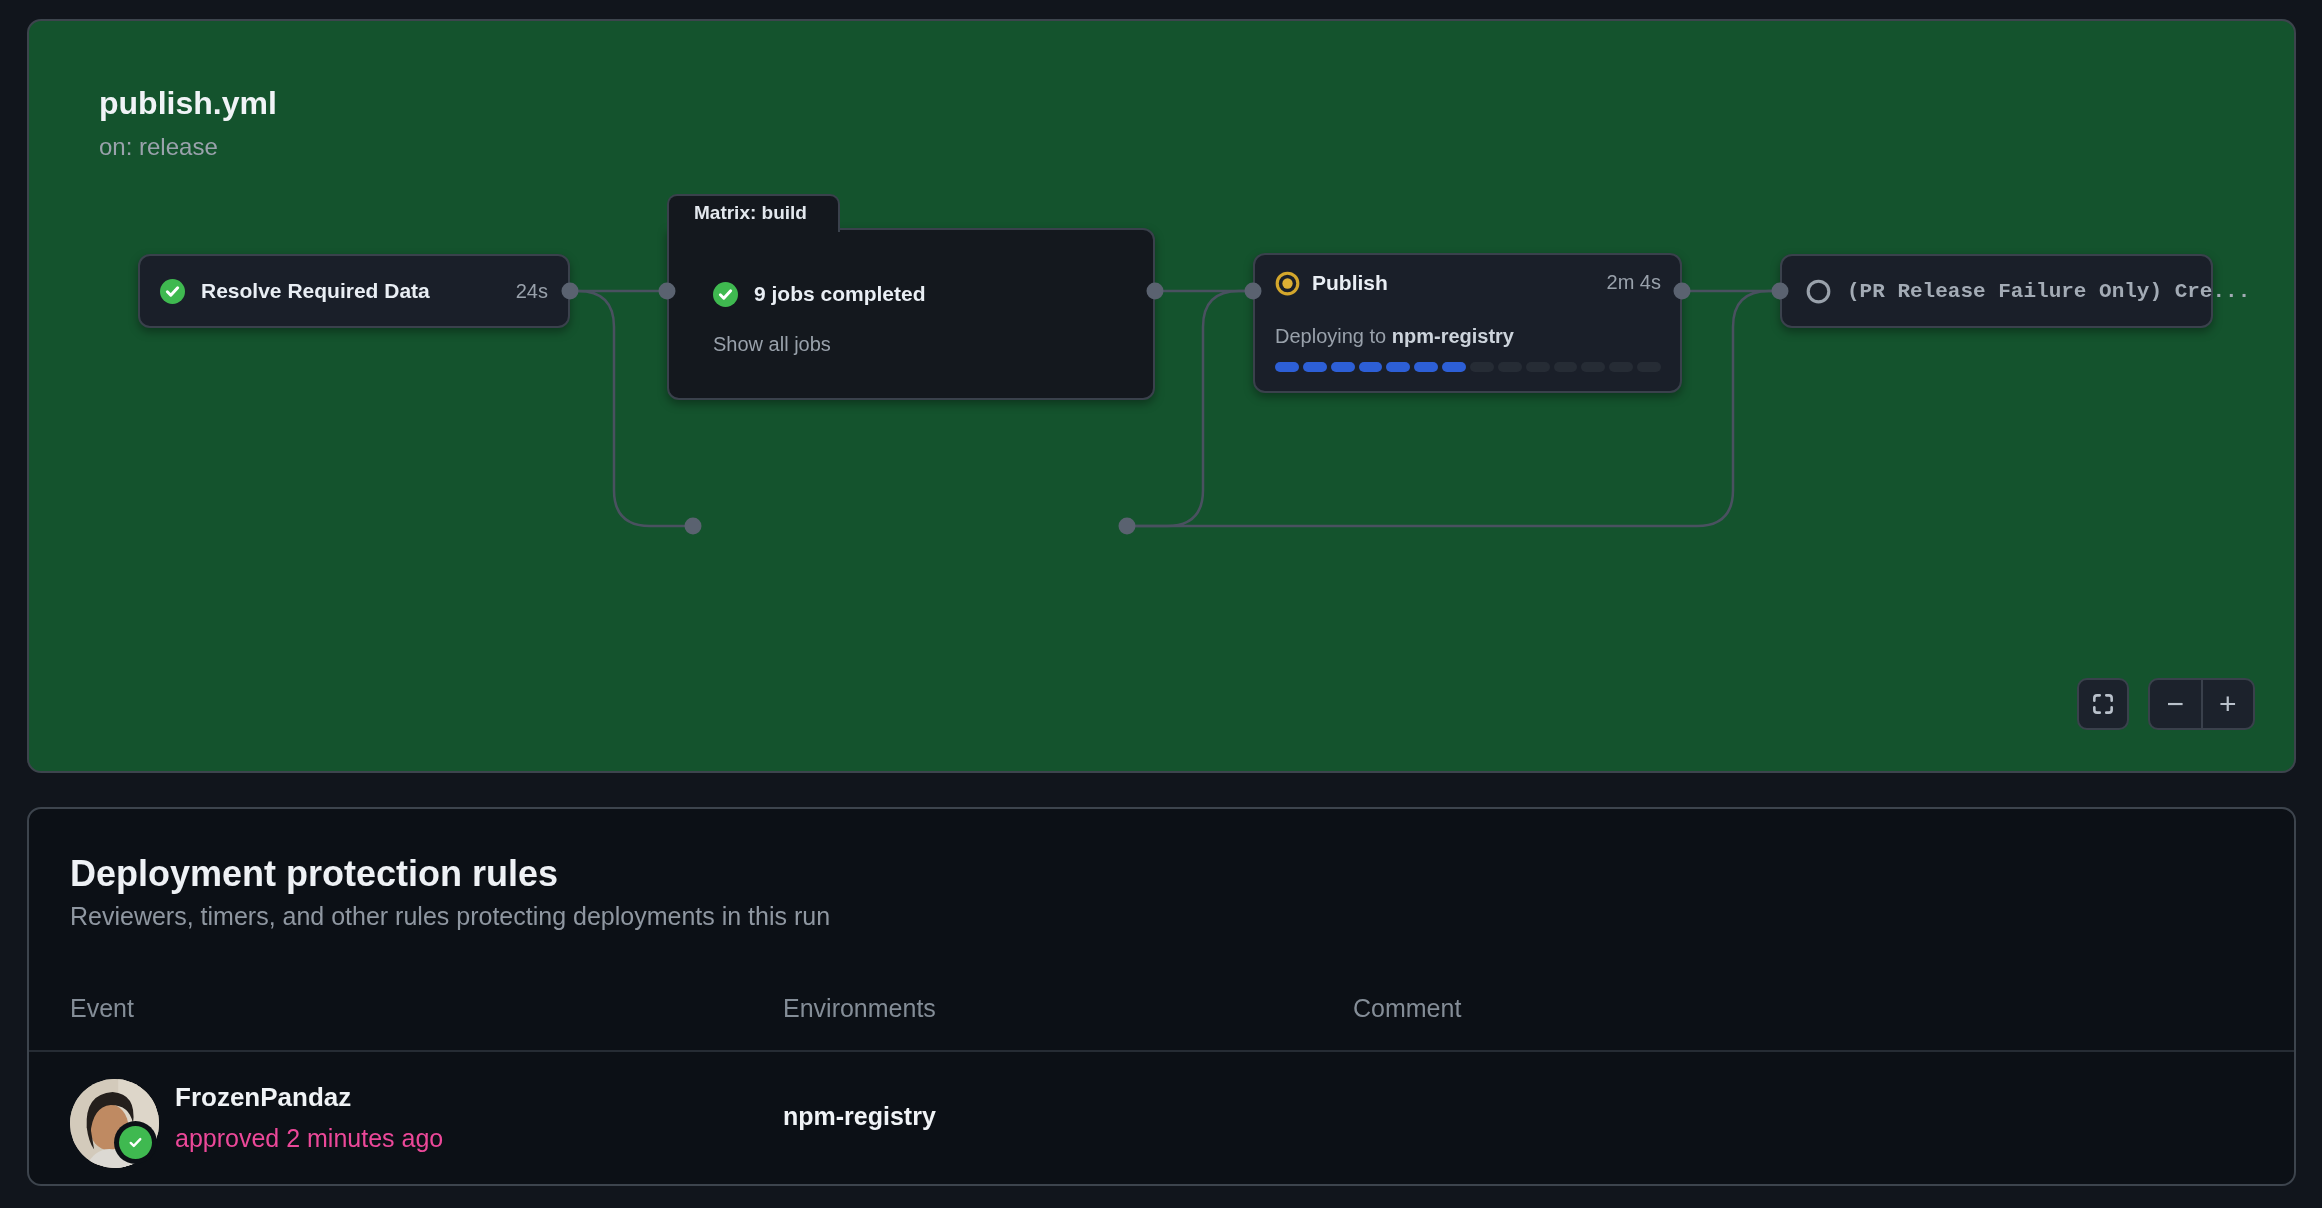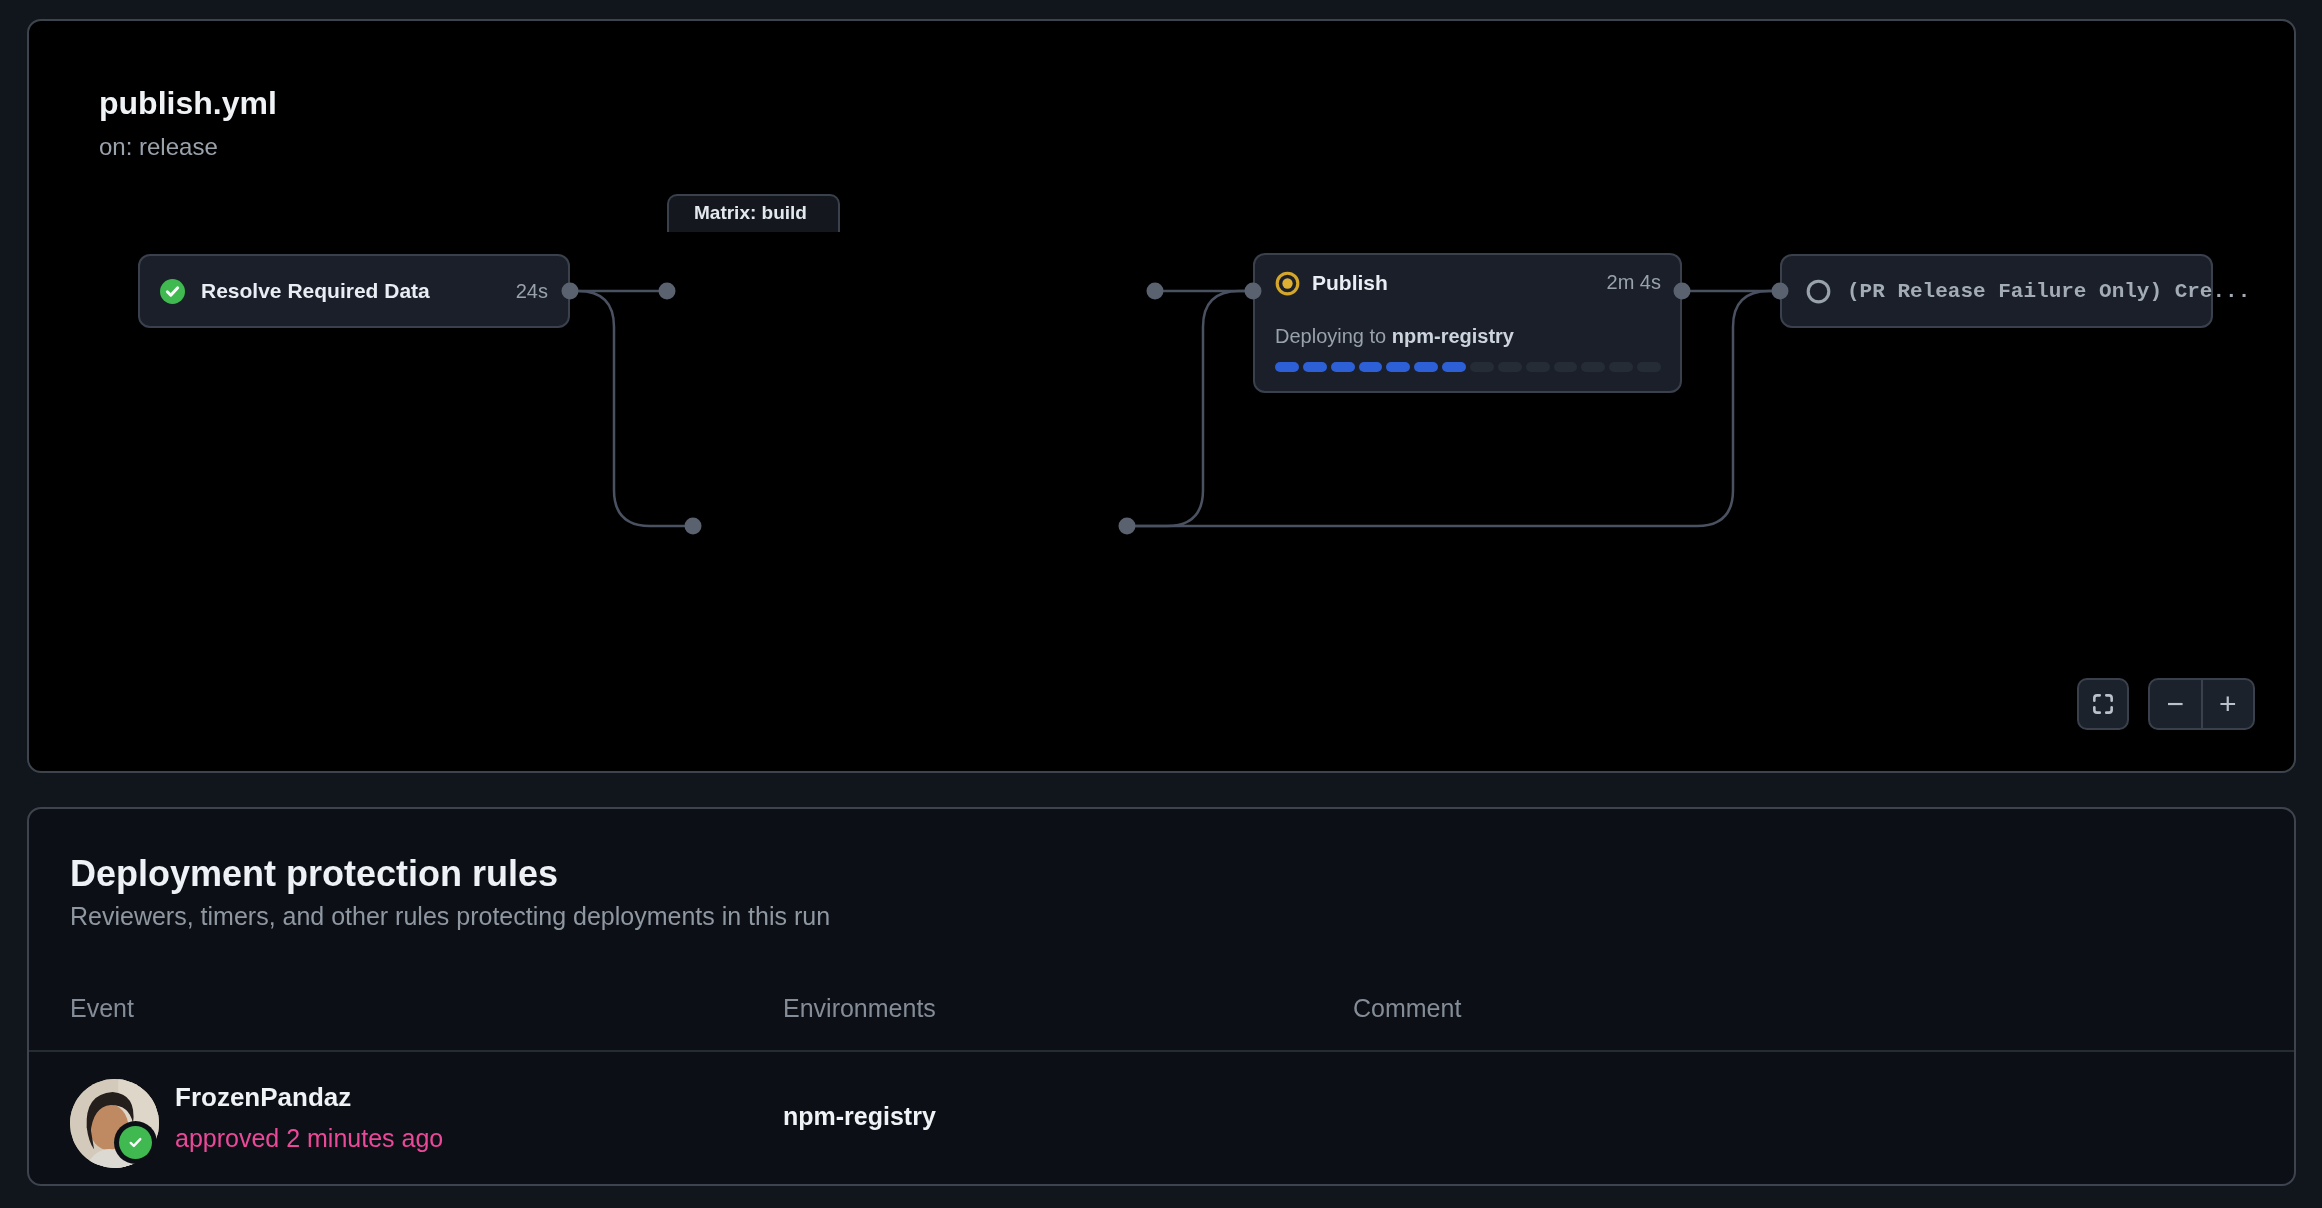--- a/index.html
+++ b/index.html
@@ -4,21 +4,21 @@
 <style>
   * { margin:0; padding:0; box-sizing:border-box; }
   body { background:#11151c; }
   .page {
     position:relative; width:2322px; height:1208px; overflow:hidden;
     background:#11151c; font-family:"Liberation Sans", sans-serif;
   }
   
   .graph-card {
     position:absolute; left:27px; top:19px; width:2269px; height:754px;
-    background:#000000; border:2px solid #3d444d; border-radius:14px;
+    background:#14532d; border:2px solid #3d444d; border-radius:14px;
   }
   .wf-title { position:absolute; left:70px; top:66px; font-size:32px; font-weight:700; color:#f0f3f6; line-height:1; }
   .wf-trigger { position:absolute; left:70px; top:114px; font-size:24px; color:#9aa2ac; line-height:1; }
 
   .node {
     position:absolute; background:#1a1f29; border:2px solid #3a414c; border-radius:12px;
     display:flex; align-items:center; padding:0 20px; gap:16px;
     box-shadow:0 4px 10px rgba(0,0,0,.35); z-index:4; cursor:pointer;
   }
   .node-title { font-size:21px; font-weight:600; color:#e9eef4; white-space:nowrap; }
@@ -111,20 +111,30 @@
     <svg class="icon25" viewBox="0 0 16 16">
       <circle cx="8" cy="8" r="8" fill="#3fb950"></circle>
       <path d="M4.7 8.2 L6.9 10.4 L11.3 5.6" stroke="#ffffff" stroke-width="1.9" fill="none" stroke-linecap="round" stroke-linejoin="round"></path>
     </svg>
     <span class="node-title">Resolve Required Data</span>
     <span class="node-duration">24s</span>
   </div>
 
   <div class="matrix-tab">
     <span class="matrix-tab-label">Matrix: build</span>
+  </div>
+  <div class="node-matrix">
+    <div class="matrix-row1">
+      <svg class="icon25" viewBox="0 0 16 16">
+        <circle cx="8" cy="8" r="8" fill="#3fb950"></circle>
+        <path d="M4.7 8.2 L6.9 10.4 L11.3 5.6" stroke="#ffffff" stroke-width="1.9" fill="none" stroke-linecap="round" stroke-linejoin="round"></path>
+      </svg>
+      <span class="node-title">9 jobs completed</span>
+    </div>
+    <span class="matrix-link">Show all jobs</span>
   </div>
 
 
   <div class="node-publish">
     <div class="publish-row1">
       <svg class="icon25" viewBox="0 0 16 16">
         <circle cx="8" cy="8" r="6.6" stroke="#d4a72c" stroke-width="2" fill="none"></circle>
         <circle cx="8" cy="8" r="3.3" fill="#ddb034"></circle>
       </svg>
       <span class="node-title">Publish</span>

